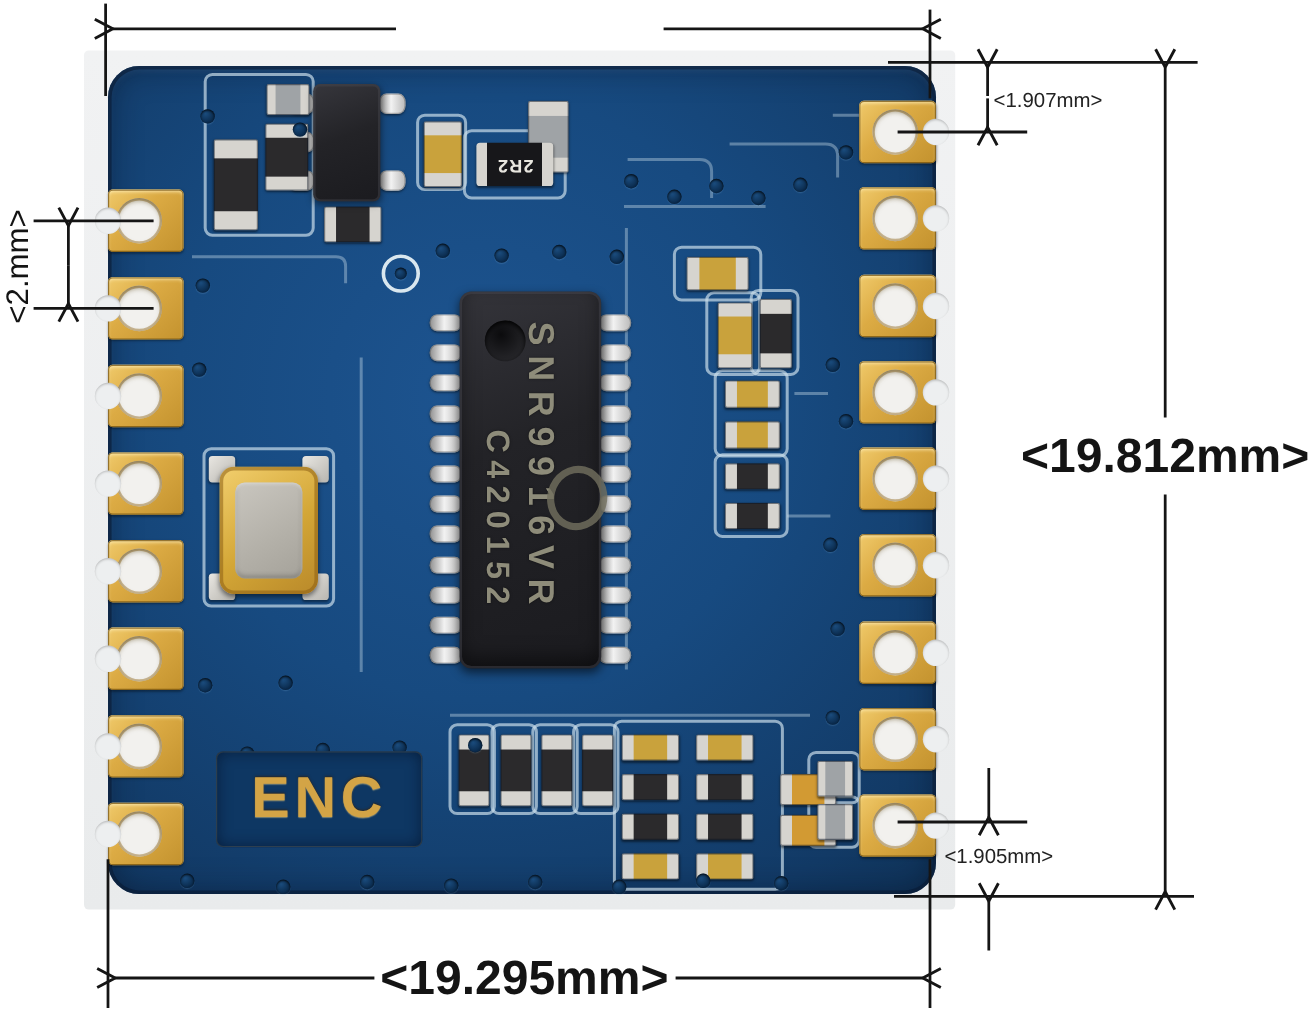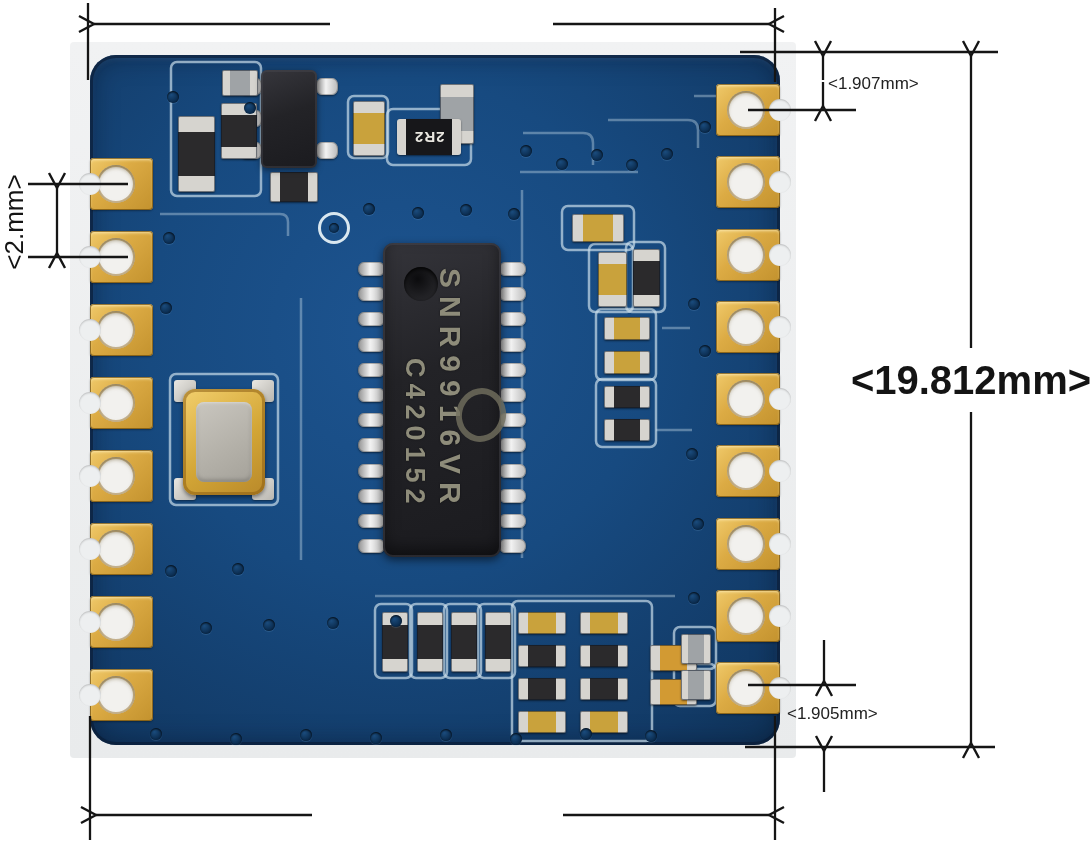--- a/index.html
+++ b/index.html
@@ -282,20 +282,23 @@
   <div class="z4 xtal-top"></div>
 
   <div class="z4 chip-body"></div>
   <div class="z4 dimple"></div>
   <div class="z4 chip-text">
     <div class="l1">SNR9916VR</div>
     <div class="l2">C420152</div>
   </div>
   <div class="z4 chip-logo"></div>
 
+  <div class="z4 enc-plate">
+    <div class="enc-text">ENC</div>
+  </div>
 
   <svg class="layer z5" width="1090" height="844">
     <defs>
       <marker id="ch" viewBox="0 0 20 20" refX="3" refY="10" markerWidth="20" markerHeight="20" orient="auto" markerUnits="userSpaceOnUse">
         <path d="M18 2 L3 10 L18 18" fill="none" stroke="#151515" stroke-width="2.4"></path>
       </marker>
     </defs>
     <g stroke="#151515" stroke-width="2.3" fill="none">
       <path d="M330 24 L94 24" marker-end="url(#ch)"></path>
       <path d="M553 24 L769 24" marker-end="url(#ch)"></path>
@@ -315,17 +318,18 @@
       <path d="M775 716 L775 840"></path>
       <path d="M312 815 L96 815" marker-end="url(#ch)"></path>
       <path d="M563 815 L769 815" marker-end="url(#ch)"></path>
       <path d="M28 184 L128 184"></path>
       <path d="M28 257 L128 257"></path>
       <path d="M57 221 L57 188" marker-end="url(#ch)"></path>
       <path d="M57 221 L57 253" marker-end="url(#ch)"></path>
     </g>
   </svg>
 
+  <div class="dim big z6" style="left:287px;top:793px;width:300px;">&lt;19.295mm&gt;</div>
   <div class="dim big z6" style="left:831px;top:358px;width:280px;">&lt;19.812mm&gt;</div>
   <div class="dim small z6" style="left:828px;top:74px;width:120px;">&lt;1.907mm&gt;</div>
   <div class="dim small z6" style="left:787px;top:704px;width:120px;">&lt;1.905mm&gt;</div>
   <div class="dim rot z6">&lt;2.mm&gt;</div>
 </div>
 
 </body></html>

